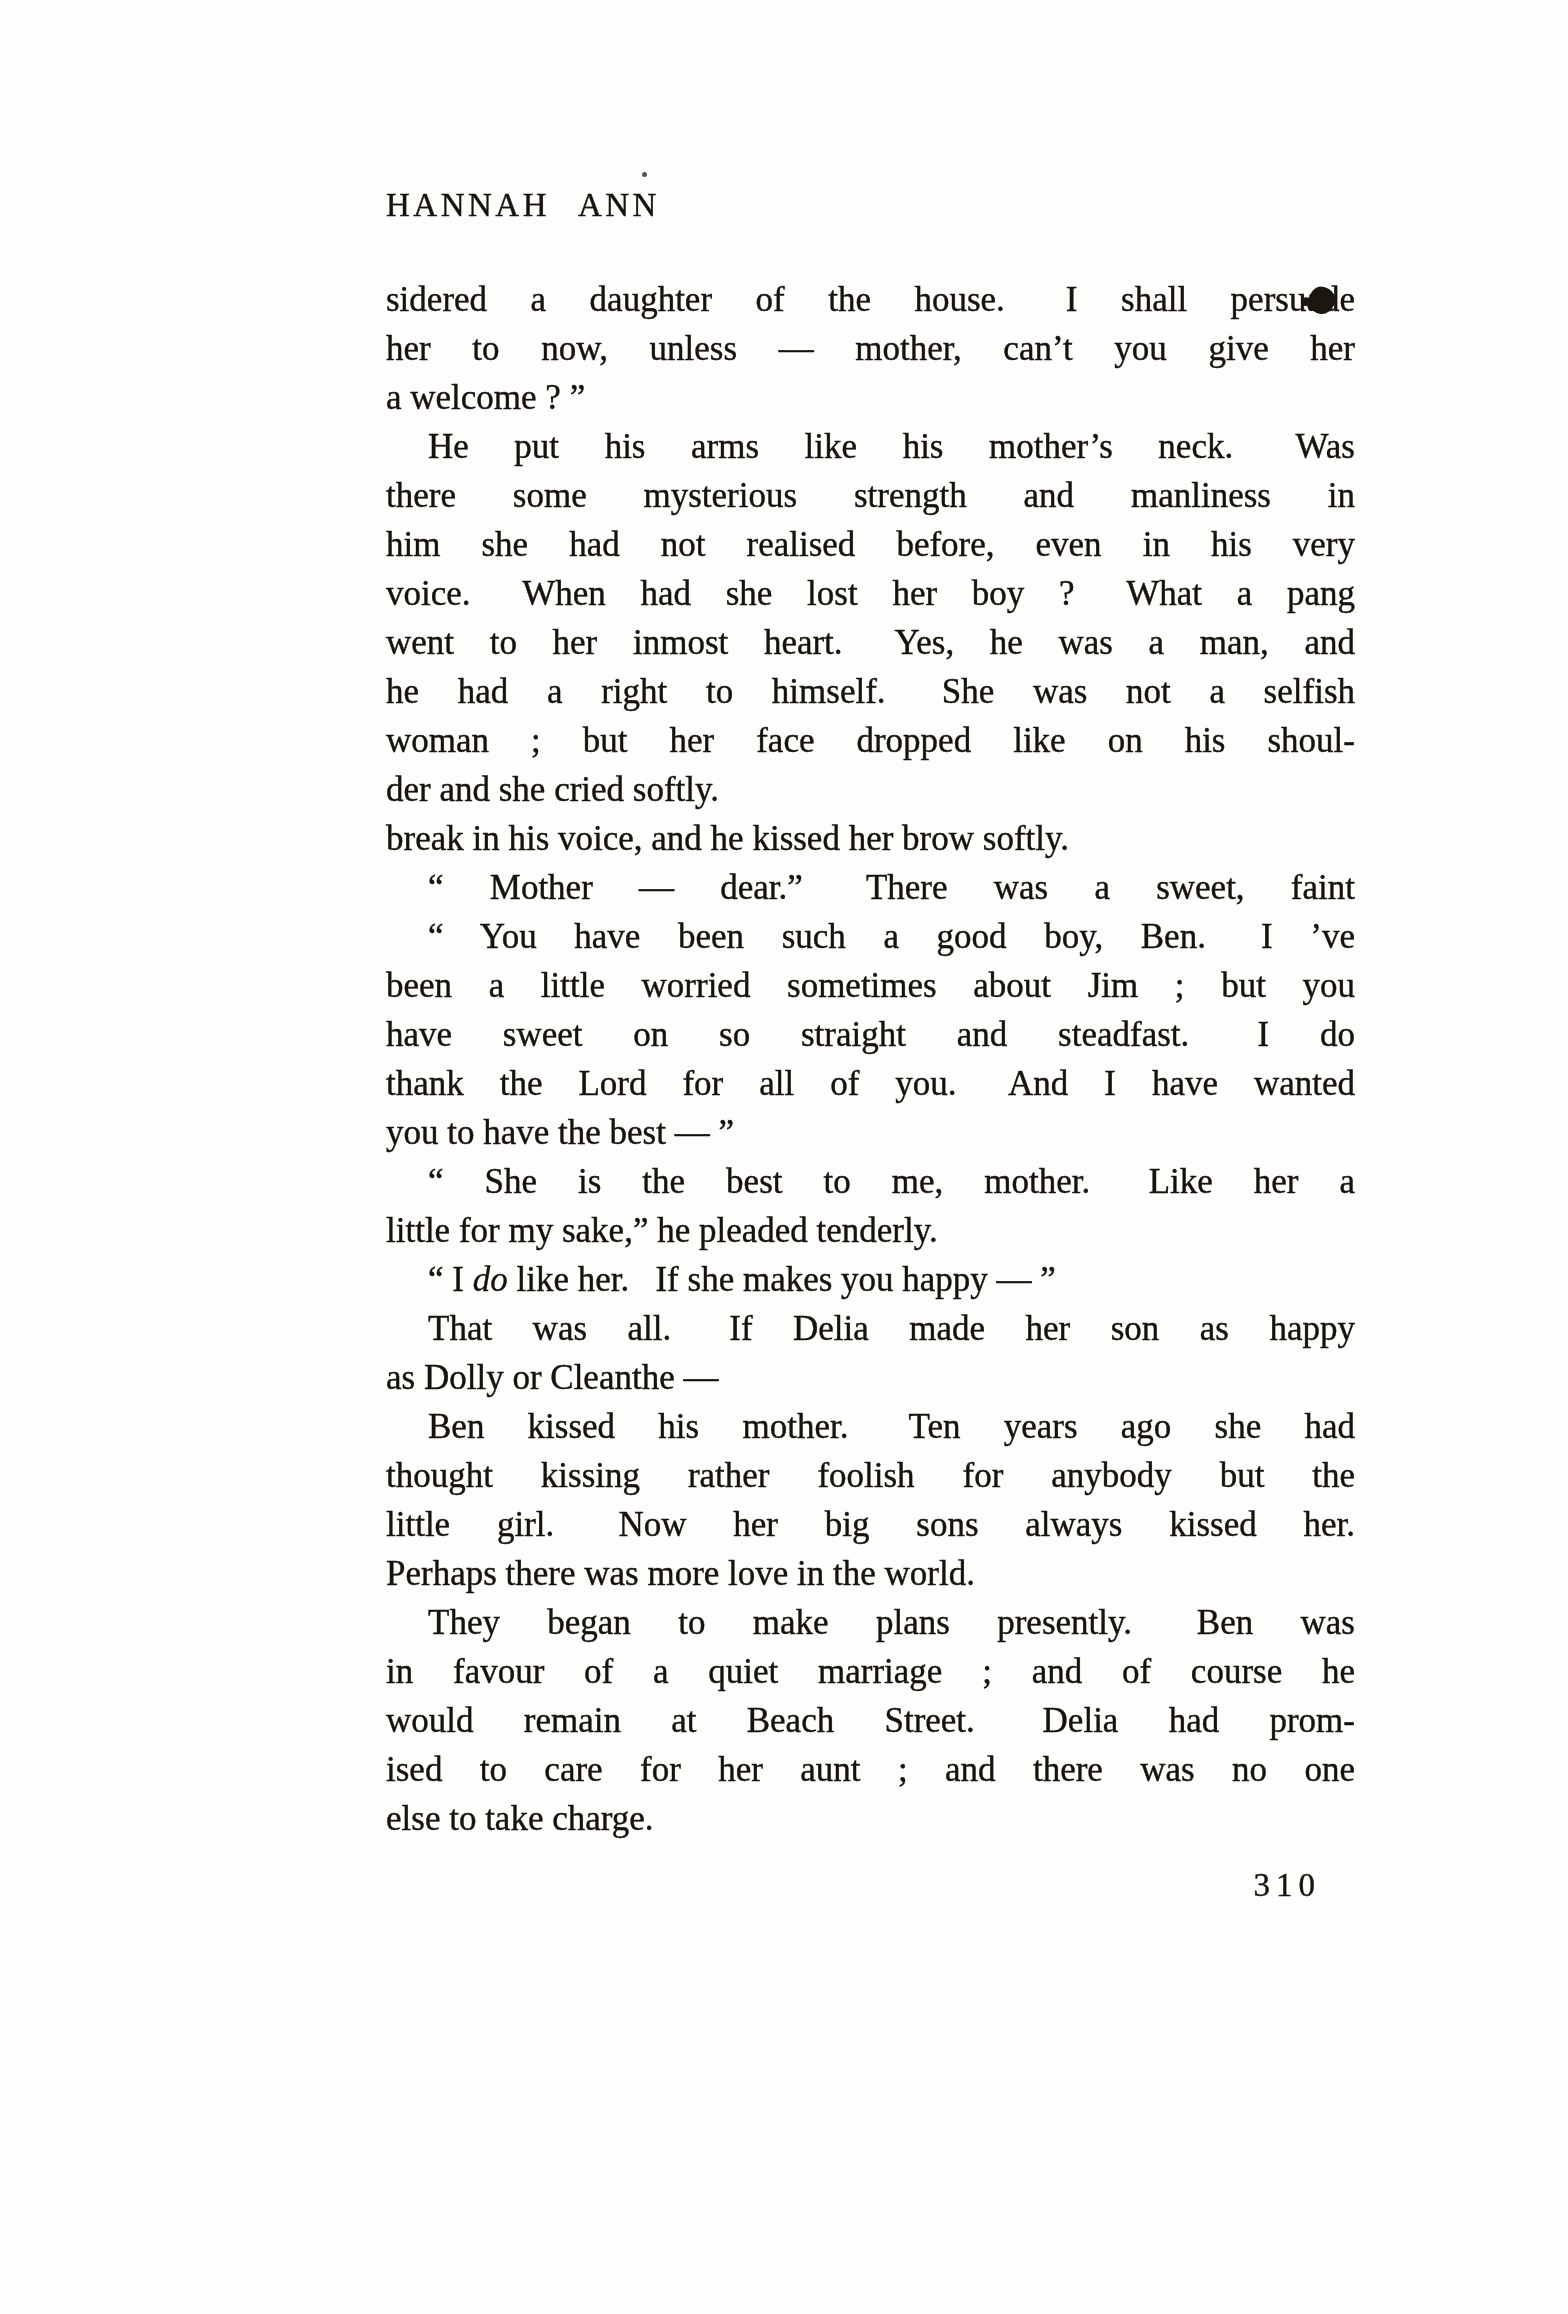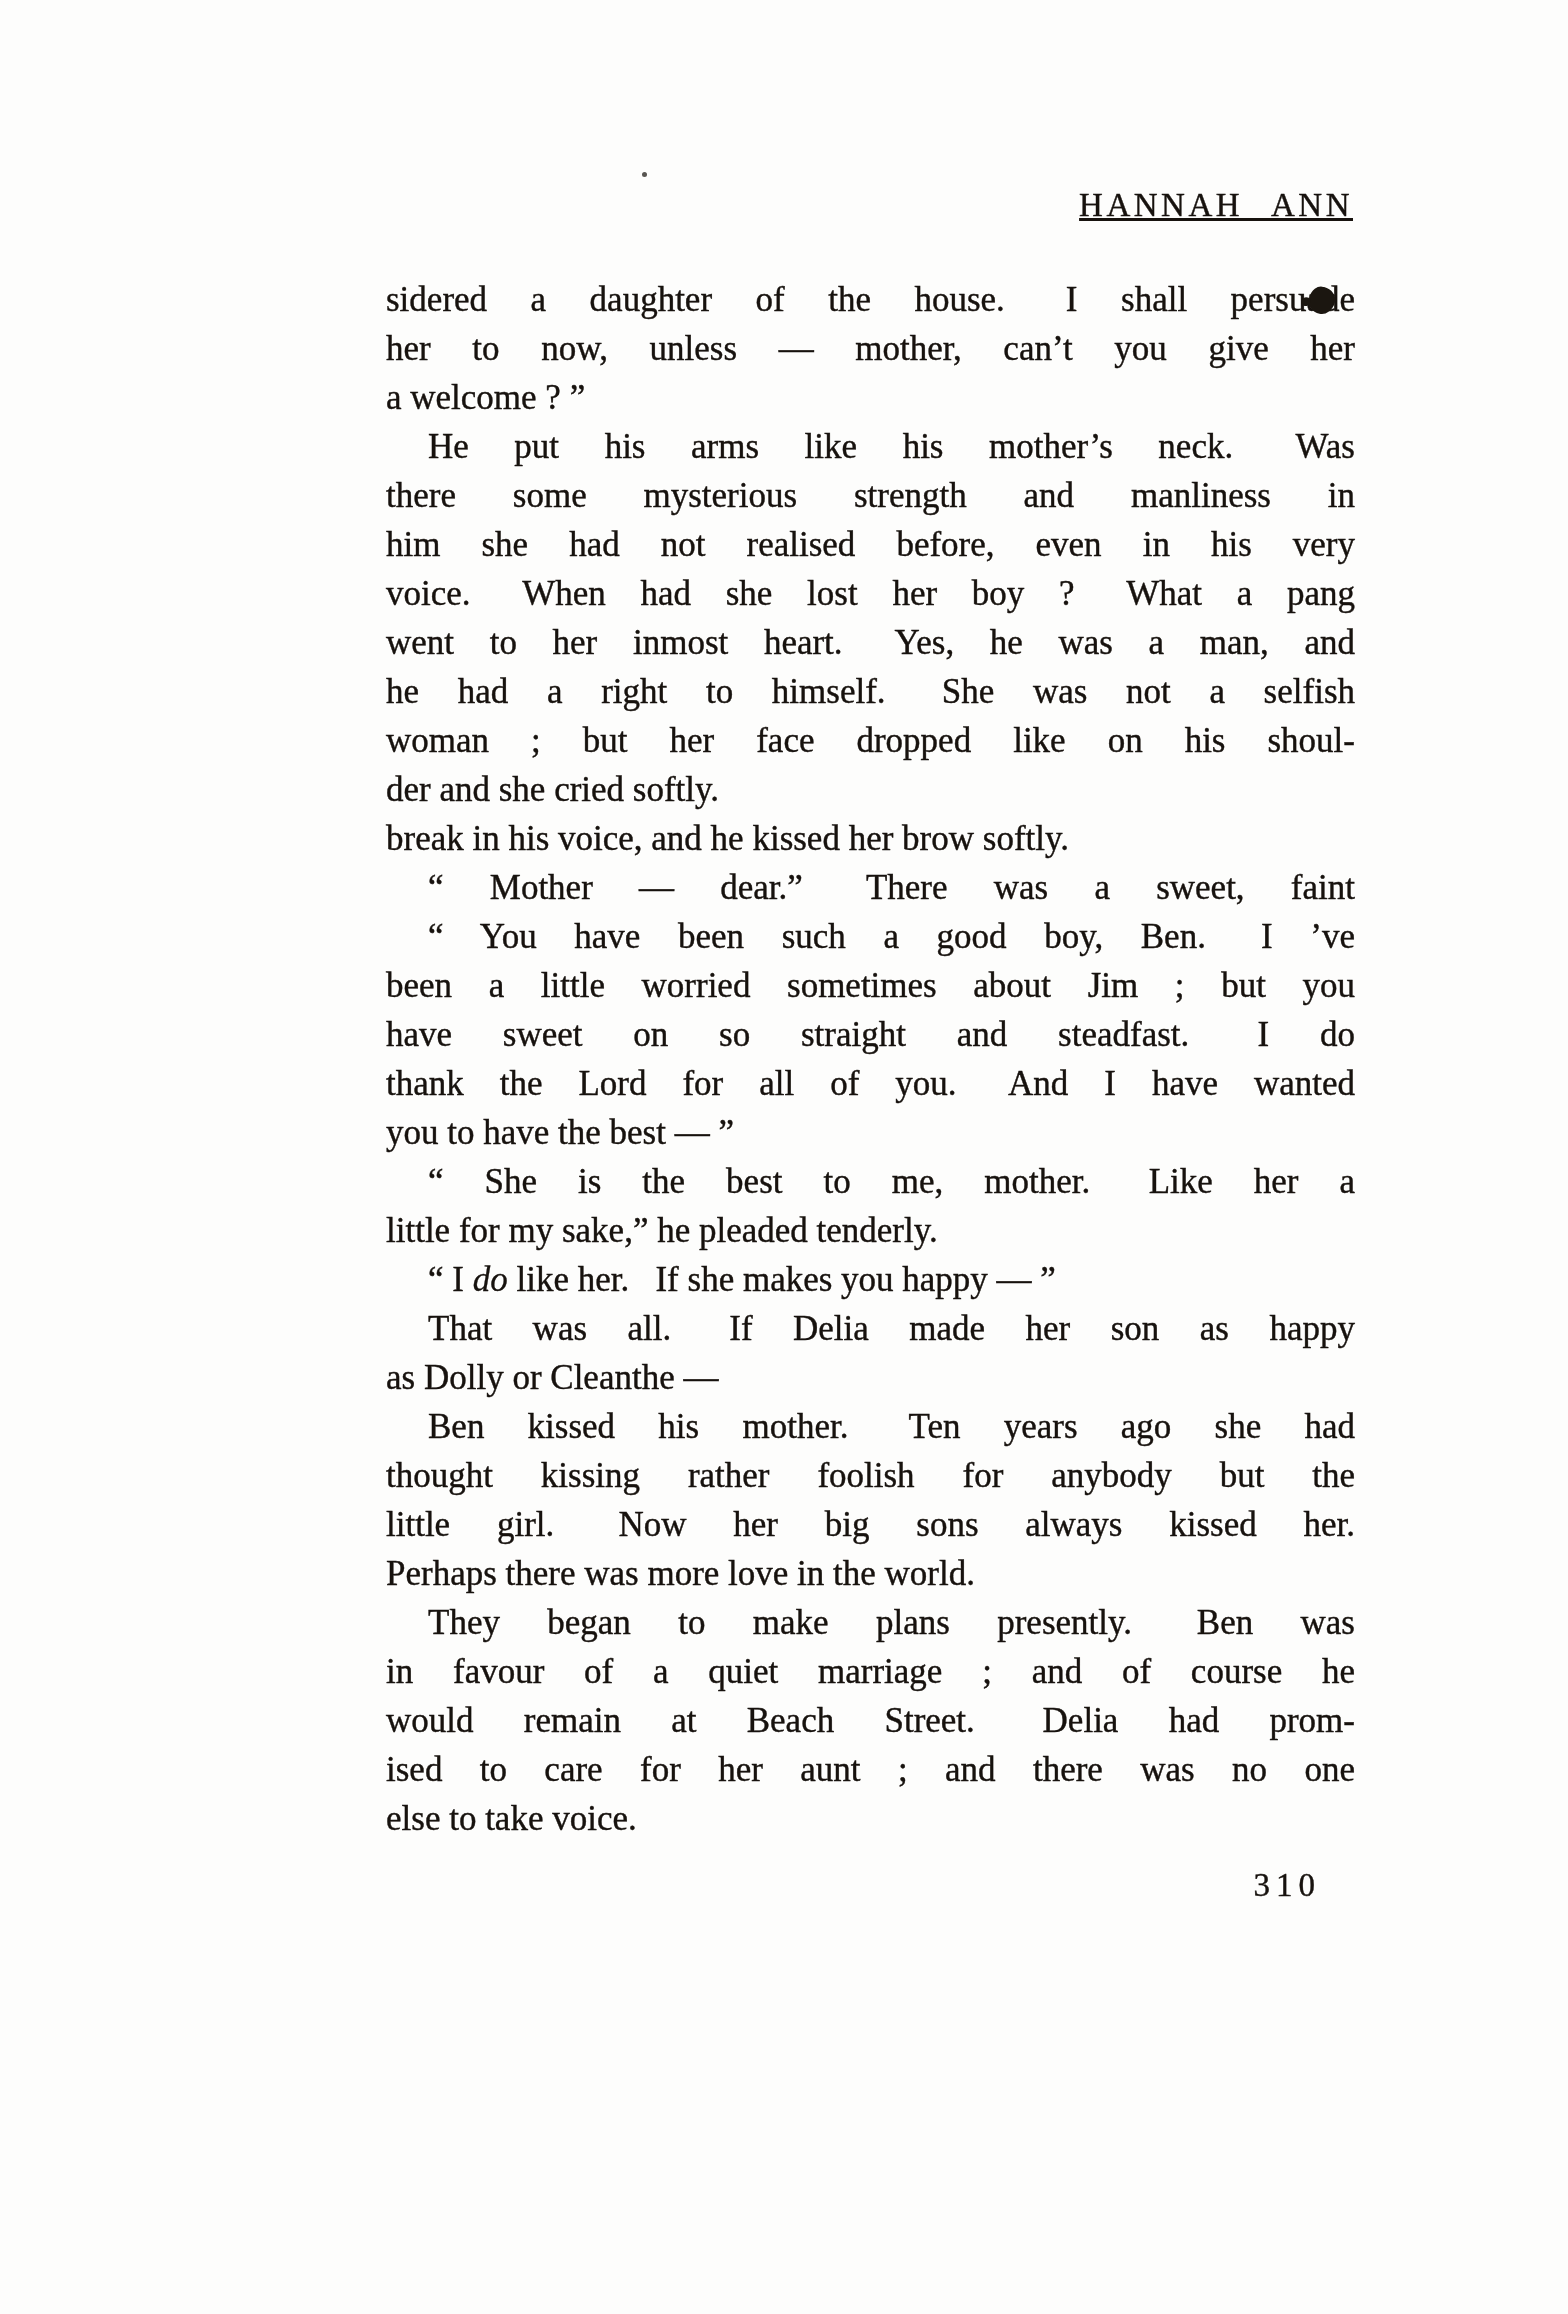--- a/index.html
+++ b/index.html
@@ -7,26 +7,25 @@
     position:relative;
     width:1568px;height:2314px;
     background:#fdfdfc;
     color:#17120e;
     font-family:"Liberation Serif", serif;
     overflow:hidden;
     -webkit-text-stroke:0.4px #17120e;
   }
   .running-head{
     position:absolute;left:386px;top:187px;width:967px;
-    text-align:right;
+    text-align:left;
     font-size:33px;
     letter-spacing:3.5px;
     word-spacing:18px;
     white-space:nowrap;
-    text-decoration:underline;
   }
   .textblock{
     position:absolute;left:386px;top:275px;width:969px;
     font-size:35px;
     line-height:49px;
   }
   .ln{
     text-align:justify;
     text-align-last:justify;
     height:49px;
@@ -90,21 +89,21 @@
     <div class="ln ind">That was all.  If Delia made her son as happy</div>
     <div class="ln end">as Dolly or Cleanthe —</div>
     <div class="ln ind">Ben kissed his mother.  Ten years ago she had</div>
     <div class="ln">thought kissing rather foolish for anybody but the</div>
     <div class="ln">little girl.  Now her big sons always kissed her.</div>
     <div class="ln end">Perhaps there was more love in the world.</div>
     <div class="ln ind">They began to make plans presently.  Ben was</div>
     <div class="ln">in favour of a quiet marriage ; and of course he</div>
     <div class="ln">would remain at Beach Street.  Delia had prom-</div>
     <div class="ln">ised to care for her aunt ; and there was no one</div>
-    <div class="ln end">else to take voice.</div>
+    <div class="ln end">else to take charge.</div>
   </div>
 
   <div class="ink-blot"></div>
 
   <div class="folio">310</div>
 
 </div>
 
 
 </body></html>

